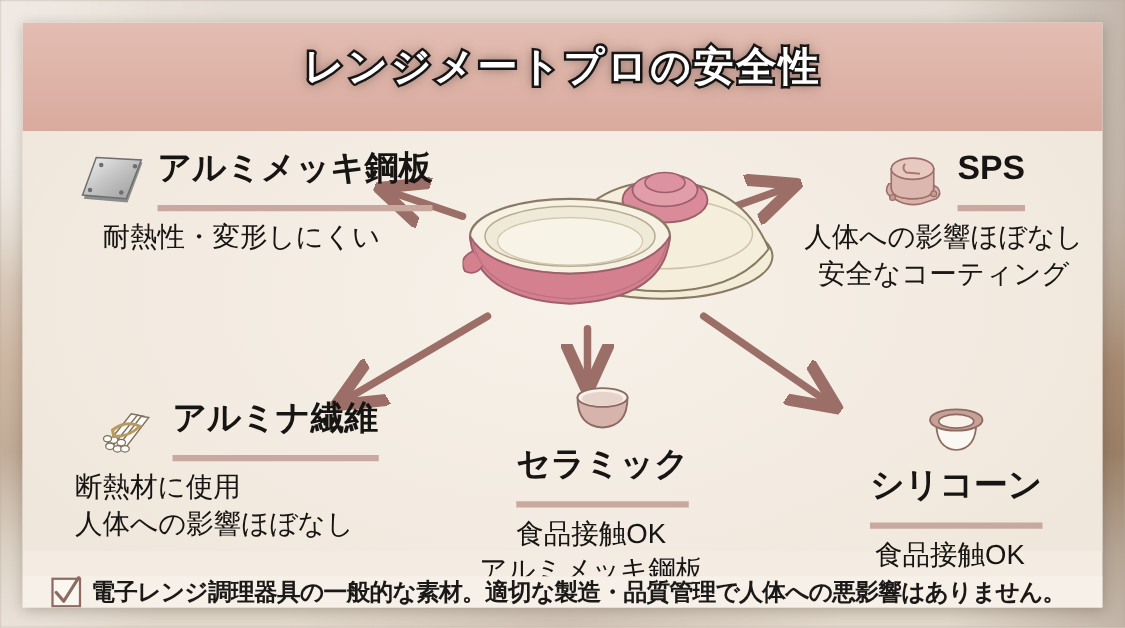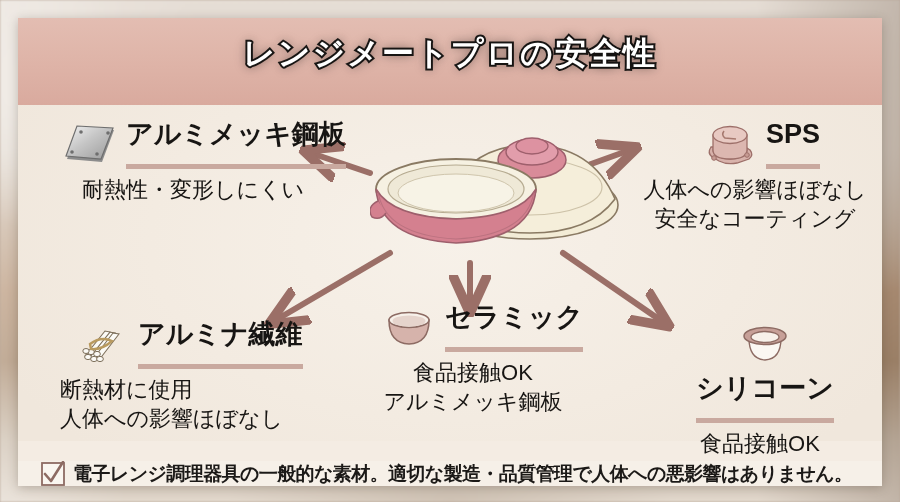--- a/index.html
+++ b/index.html
@@ -114,21 +114,21 @@
   .b-tl .block-head { justify-content: flex-start; padding-left: 14px; }
   .b-tl .block-lines { text-align: center; }
 
   .b-tr { left: 612px; top: 15px; width: 250px; text-align: center; }
   .b-tr .block-head { justify-content: center; padding-left: 12px; }
 
   .b-bl { left: 42px; top: 215px; width: 280px; text-align: left; }
   .b-bl .block-head { justify-content: flex-start; padding-left: 14px; }
 
   .b-bc { left: 330px; top: 198px; width: 250px; text-align: center; }
-  .b-bc .block-head { justify-content: center; padding-left: 18px; }
+  .b-bc .block-head { justify-content: flex-end; padding-left: 18px; flex-direction: column; }
 
   .b-br { left: 612px; top: 215px; width: 260px; text-align: center; }
   .b-br .block-head { justify-content: flex-start; padding-left: 10px; flex-direction: column; }
 
   .icon-wrap {
     width: 56px;
     height: 46px;
     flex: 0 0 auto;
     display: flex;
     align-items: center;

